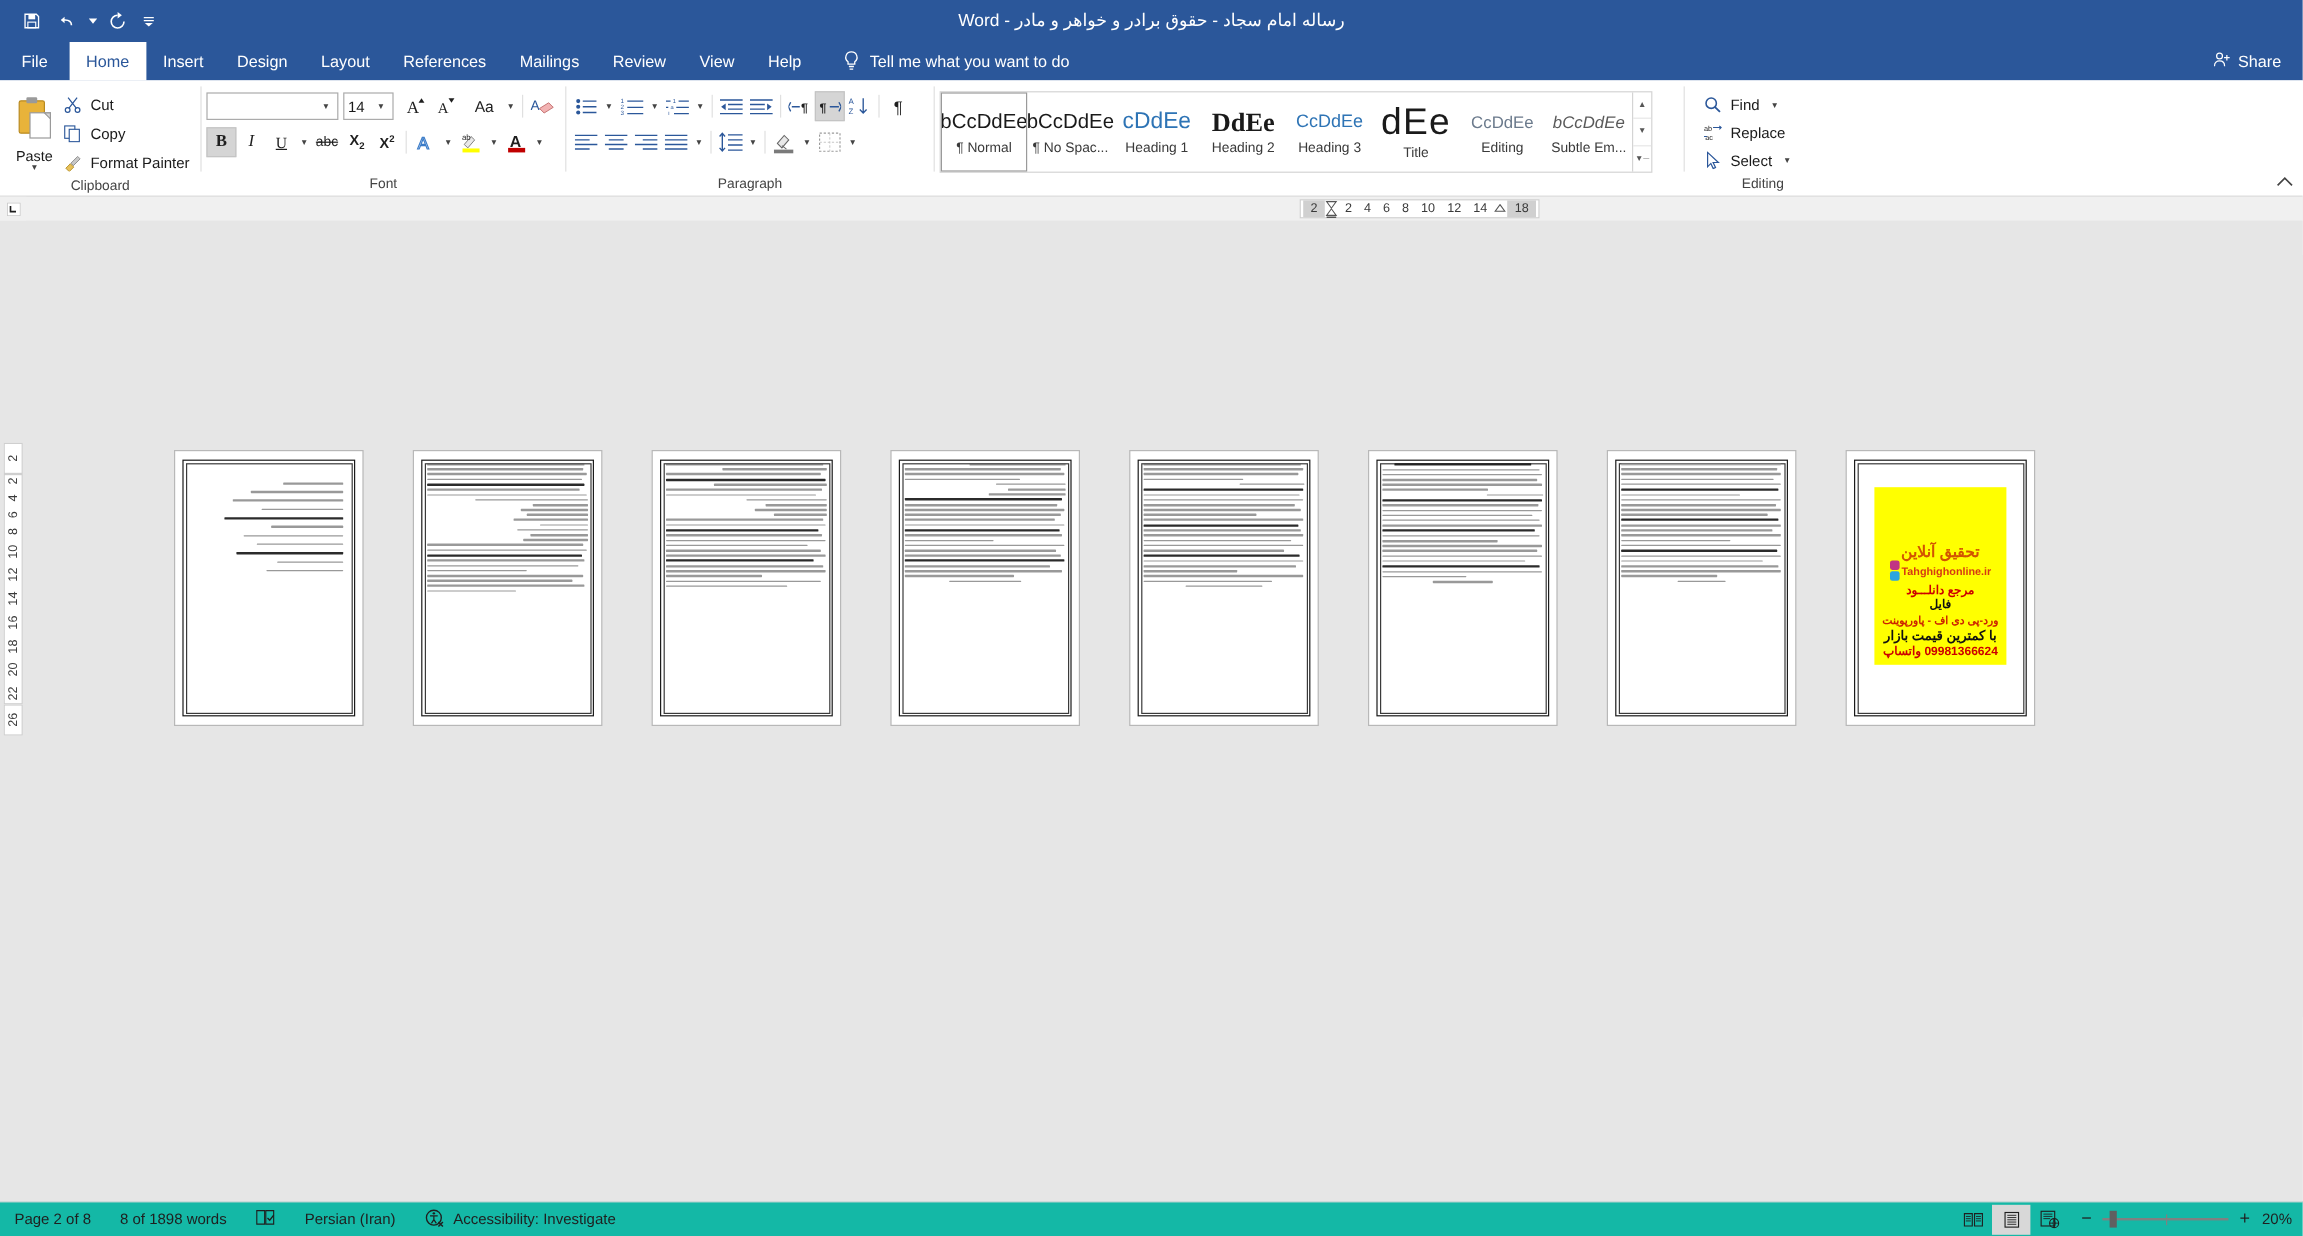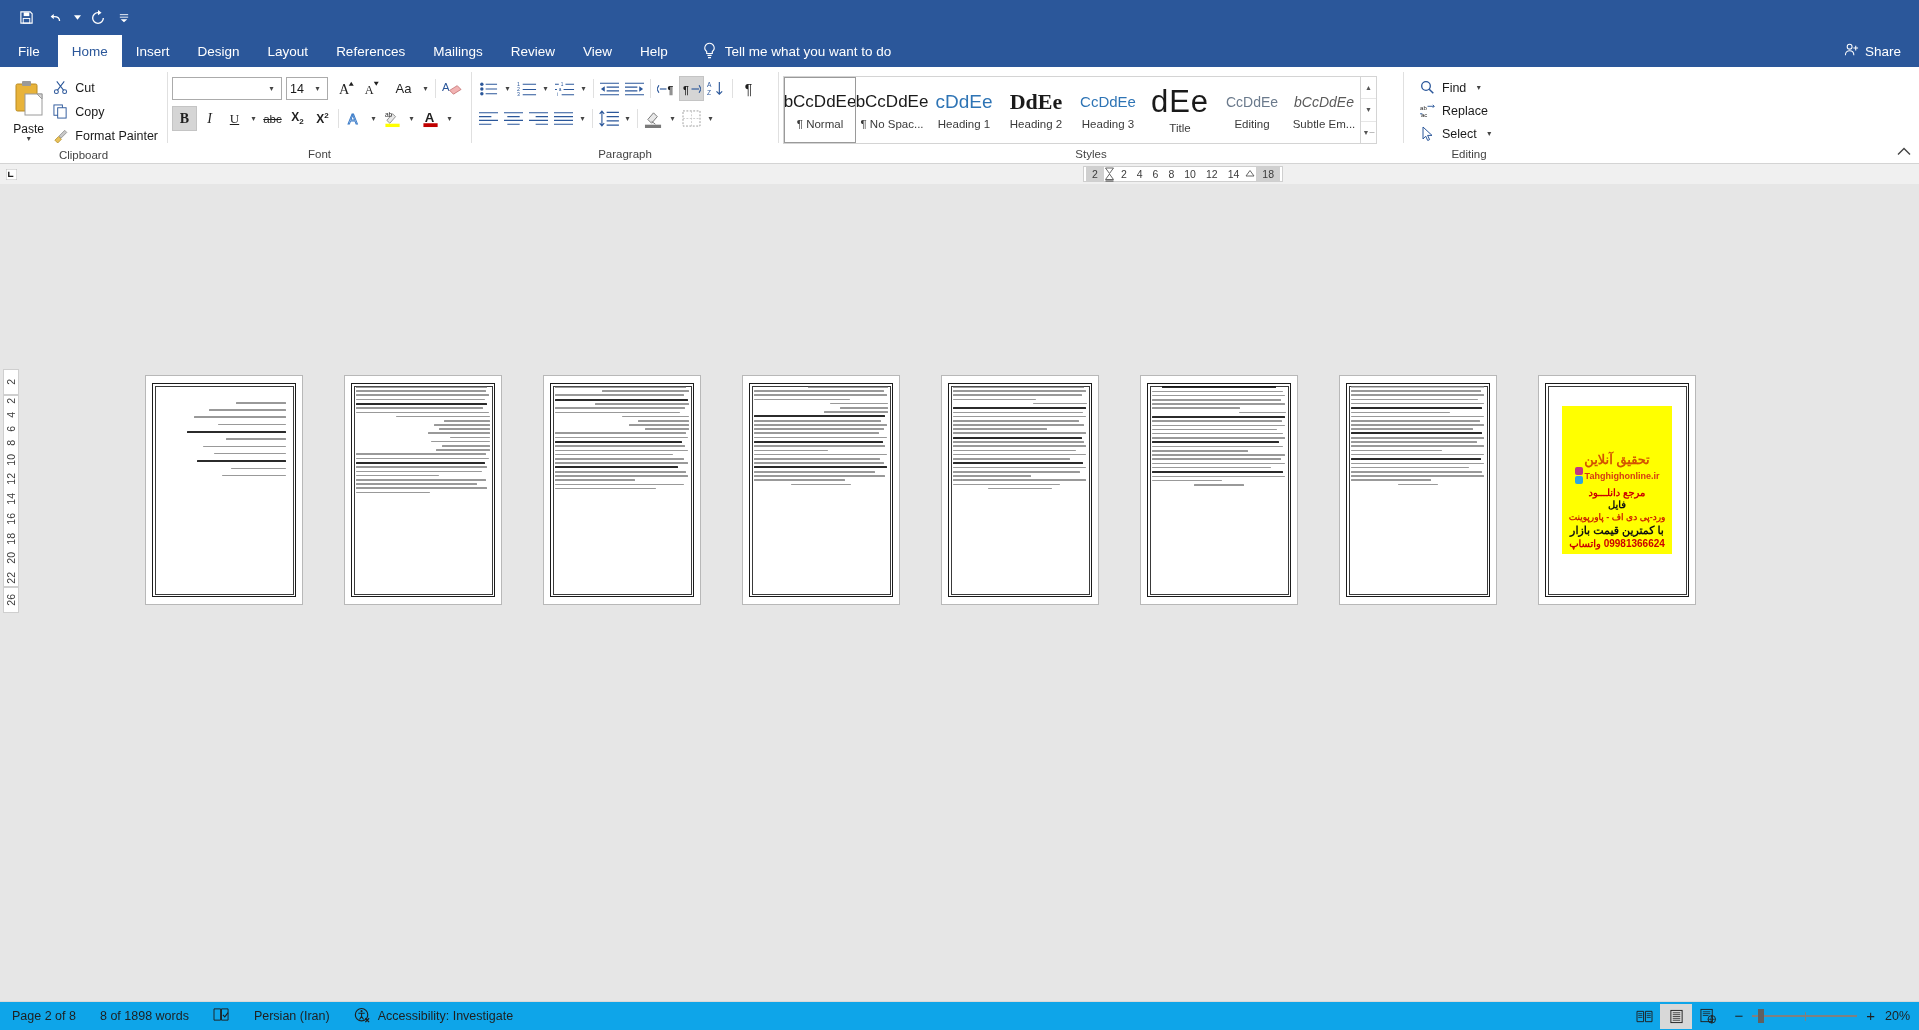--- a/index.html
+++ b/index.html
@@ -184,21 +184,21 @@
   .ad-l2 { font-size: 9px; color: #d63a12; font-weight: bold; direction: ltr; line-height: 12px; margin-top: 1px; }
   .ad-l3 { font-size: 10px; color: #cc0000; font-weight: bold; line-height: 13px; margin-top: 2px; }
   .ad-l4 { font-size: 10px; color: #111111; font-weight: bold; line-height: 12px; }
   .ad-l5 { font-size: 9px; color: #cc2200; font-weight: bold; line-height: 12px; }
   .ad-l6 { font-size: 11px; color: #111111; font-weight: bold; line-height: 14px; }
   .ad-l7 { font-size: 10px; color: #cc0000; font-weight: bold; line-height: 13px; }
   .ad-ico { width: 8px; height: 8px; border-radius: 2px; }
 
   
   .statusbar {
-    height: 29px; background: #0ea5e9; border-top: 1px solid #d9d9d9;
+    height: 29px; background: #14b8a6; border-top: 1px solid #d9d9d9;
     display: flex; align-items: center; font-size: 12.5px; color: #1f1f1f; flex: none;
   }
   .sb-item { padding: 0 12px; display: flex; align-items: center; gap: 7px; white-space: nowrap; }
   .sb-right { margin-left: auto; display: flex; align-items: center; }
   .viewbtn {
     width: 32px; height: 25px; display: flex; align-items: center; justify-content: center;
   }
   .viewbtn.on { background: #d8d8d8; }
   .zoomwrap { display: flex; align-items: center; gap: 9px; padding: 0 10px; }
   .zslider { width: 105px; height: 14px; position: relative; display: flex; align-items: center; }
@@ -239,20 +239,21 @@
           </svg>
       </div>
       <div class="qat-btn" style="width:20px">
         <svg width="10" height="10" viewBox="0 0 12 12">
             <path d="M1 2h10M1 5h10" stroke="#fff" stroke-width="1.1"></path>
             <path d="M2 7.5h8L6 11z" fill="#fff"></path>
           </svg>
       </div>
     </div>
 
+    <div class="title-text">رساله امام سجاد - حقوق برادر و خواهر و مادر  -  Word</div>
 
   </div>
 
   <div class="tabbar">
     <div class="tab file">File</div>
     <div class="tab active">Home</div>
     <div class="tab">Insert</div>
     <div class="tab">Design</div>
     <div class="tab">Layout</div>
     <div class="tab">References</div>
@@ -573,21 +574,20 @@
             <span class="prev" style="font-style:italic;color:#5a5a5a;font-size:14px">bCcDdEe</span>
             <span class="nm">Subtle Em...</span>
           </div>
           <div class="gal-scroll">
             <div>▲</div>
             <div>▼</div>
             <div style="border-bottom:none">▼<span style="font-size:5px">―</span></div>
           </div>
         </div>
       </div>
-      <div class="group-label">Styles</div>
     </div>
     <div class="group-sep"></div>
 
     <div class="group" style="width:130px">
       <div class="group-body" style="flex-direction:column;padding-top:6px;padding-left:10px">
         <div class="hbtn">
           <span class="ic">
             <svg width="15" height="15" viewBox="0 0 16 16">
                 <circle cx="6.4" cy="6.4" r="4.6" fill="none" stroke="#2b579a" stroke-width="1.4"></circle>
                 <path d="M9.8 9.8l4.4 4.4" stroke="#2b579a" stroke-width="1.6"></path>

